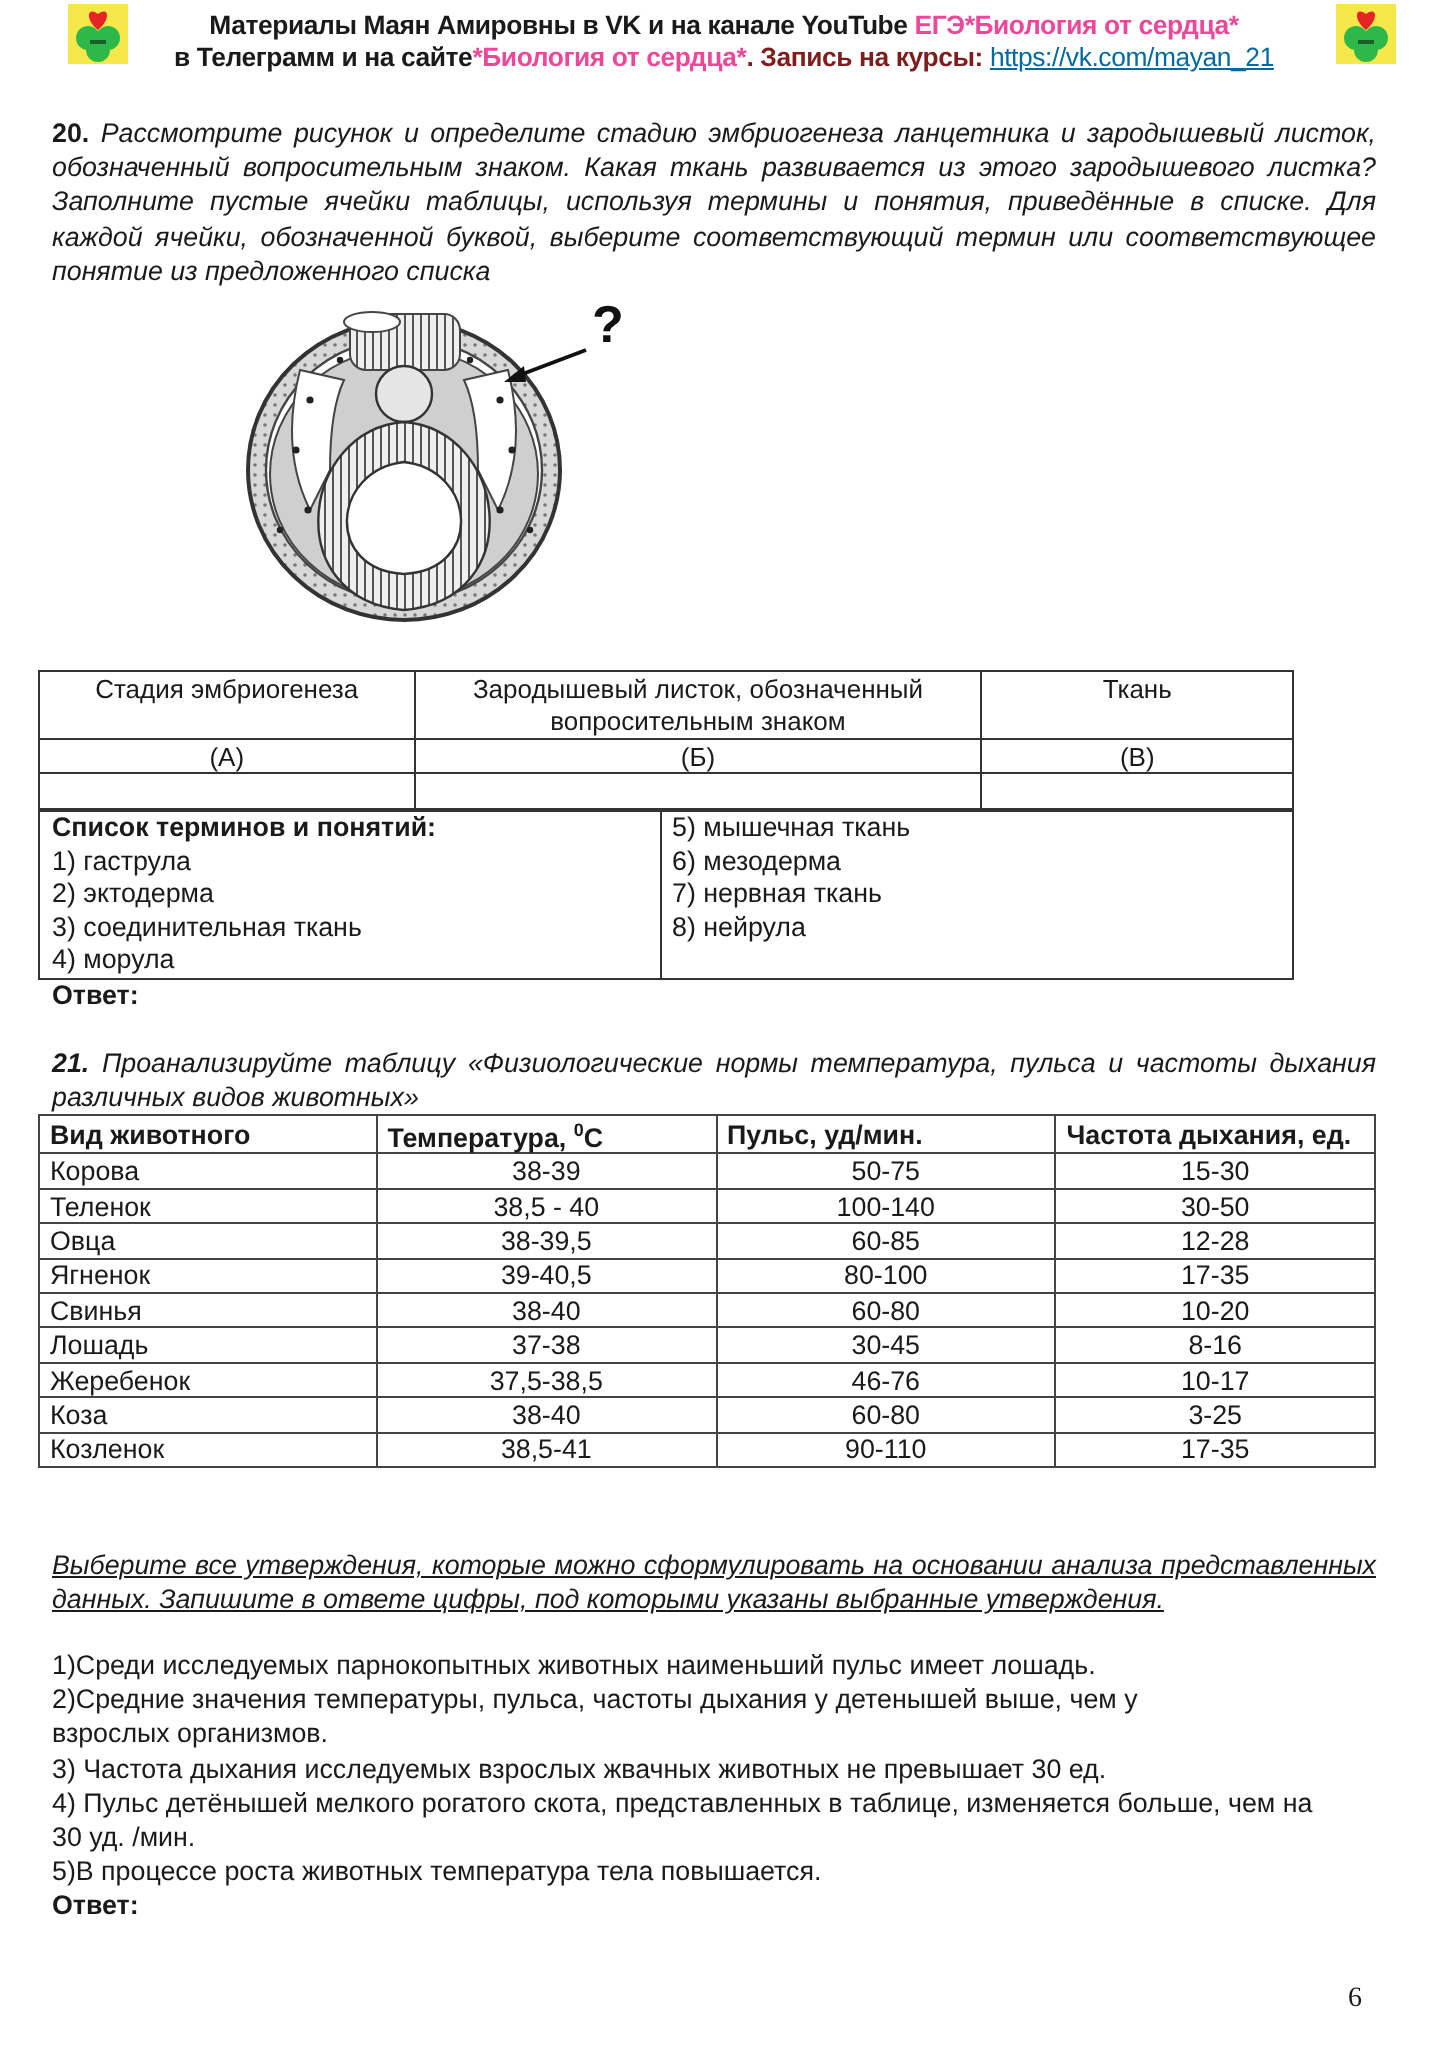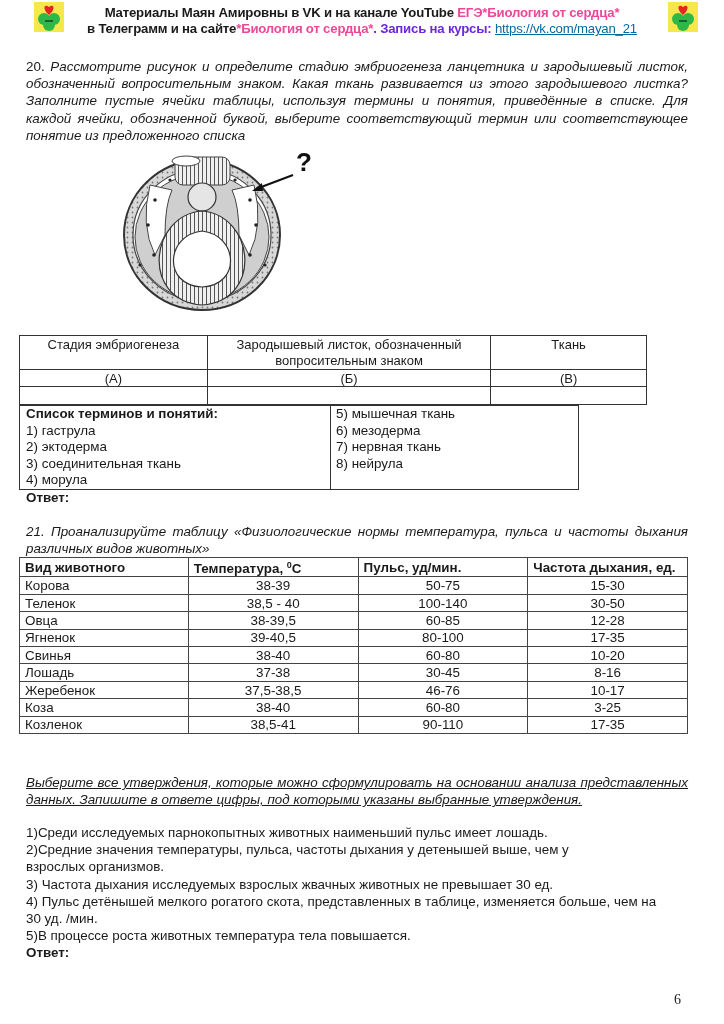--- a/index.html
+++ b/index.html
@@ -6,40 +6,40 @@
     html, body { width: 724px; height: 1024px; background: #ffffff; overflow: hidden; }
     body { position: relative; font-family: "Liberation Sans", sans-serif; color: #1a1a1a; }
 
     .logo { position: absolute; top: 2px; width: 30px; height: 30px; background: #f6e84a; overflow: hidden; }
     .logo.left { left: 34px; }
     .logo.right { left: 668px; }
     .logo svg { display: block; }
 
     .header { position: absolute; top: 5px; left: 60px; width: 604px; text-align: center; font-weight: bold; font-size: 13.2px; line-height: 16px; letter-spacing: -0.2px; }
     .header .blue { color: #ec4899; }
-    .header .red { color: #6d28d9; }
+    .header .red { color: #7f1d1d; }
     .header .link { color: #0369a1; font-weight: normal; text-decoration: underline; }
 
     .q-text { position: absolute; left: 26px; width: 662px; font-size: 13.4px; line-height: 17.2px; text-align: justify; }
-    .q-text .num { font-weight: normal; font-style: normal; }
+    .q-text .num { font-weight: bold; font-style: normal; }
     .q-text i { font-style: italic; }
 
     #q20 { top: 58px; }
     .figure { position: absolute; left: 110px; top: 145px; width: 250px; height: 180px; }
 
     table { border-collapse: collapse; position: absolute; font-size: 13px; }
     td, th { border: 1px solid #333; font-weight: normal; }
 
     #t1 { left: 19px; top: 335px; width: 628px; }
     #t1 td { text-align: center; vertical-align: top; line-height: 16px; padding: 1px 4px 0; }
     #t1 .hdr td { height: 34px; }
     #t1 .lab td { height: 17px; line-height: 15px; }
     #t1 .emp td { height: 18px; }
 
-    #terms { position: absolute; left: 19px; top: 404px; width: 560px; height: 86px; border: 1px solid #333; border-top: 2px solid #333; }
+    #terms { position: absolute; left: 19px; top: 404px; width: 628px; height: 86px; border: 1px solid #333; border-top: 2px solid #333; }
     #terms .col { position: absolute; top: 0; font-size: 13.4px; line-height: 16.6px; }
     #terms .c1 { left: 6px; }
     #terms .c2 { left: 316px; }
     #terms .div { position: absolute; left: 310px; top: 0; bottom: 0; border-left: 1px solid #333; }
     #terms .title { font-weight: bold; }
 
     .answer { position: absolute; left: 26px; font-weight: bold; font-size: 13.4px; }
 
     #q21 { top: 523px; }
 

